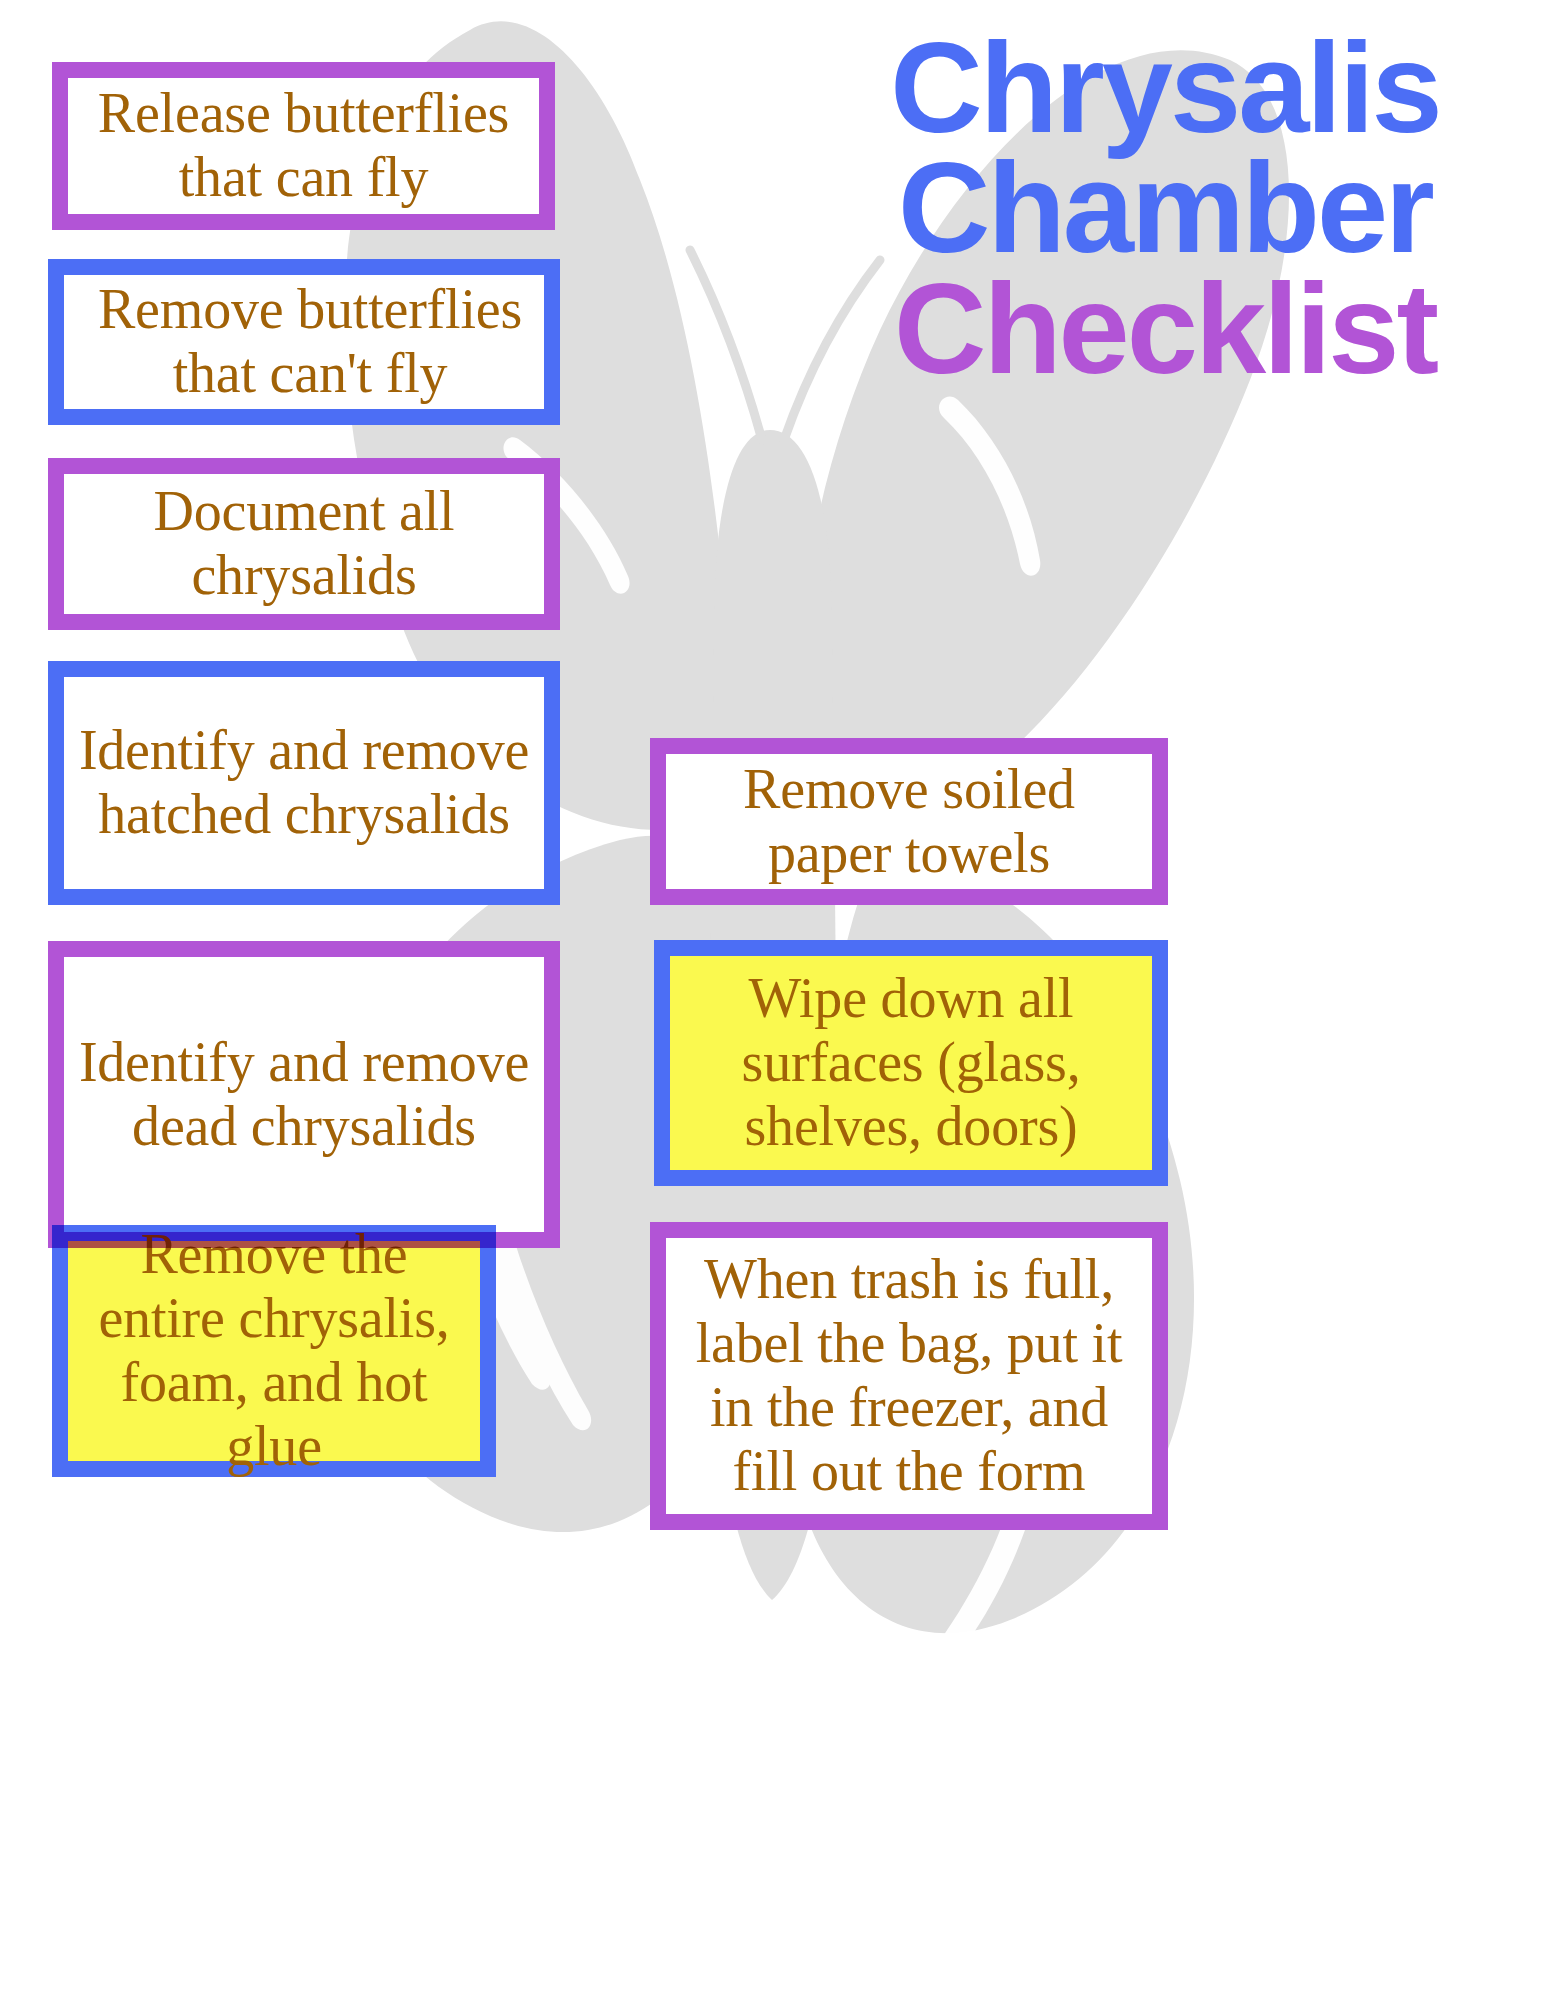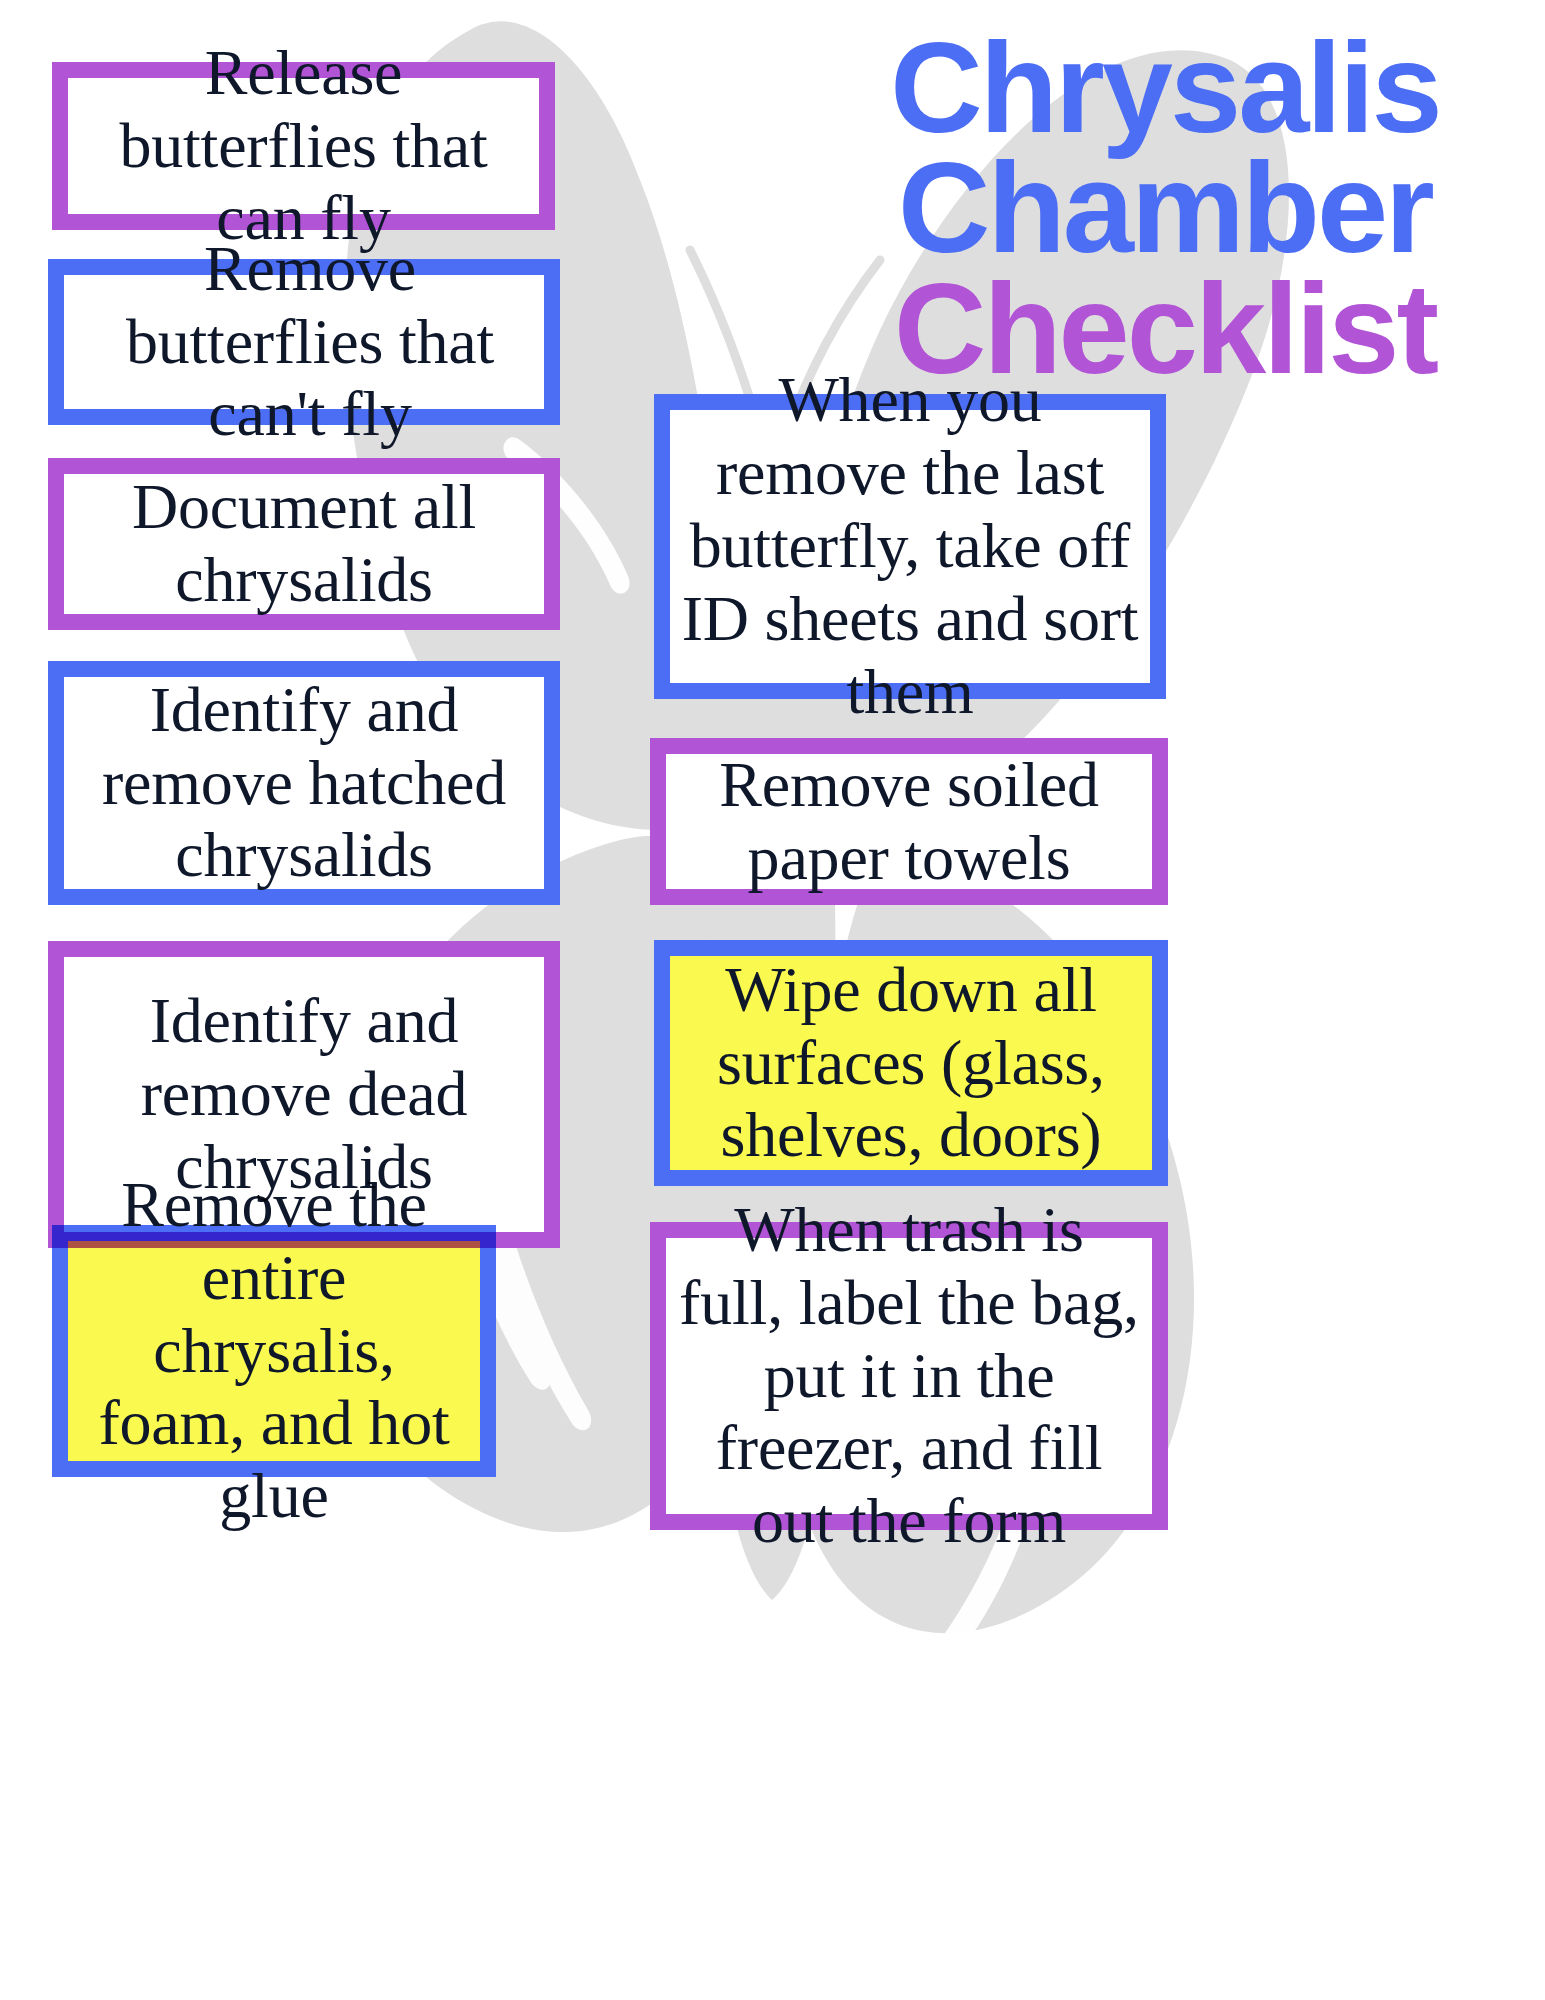--- a/index.html
+++ b/index.html
@@ -39,22 +39,22 @@
     background: transparent;
     display: flex;
     align-items: center;
     justify-content: center;
     mix-blend-mode: multiply;
   }
   .card .card-text {
     display: block;
     width: 100%;
     text-align: center;
-    color: #0f172a;
-    font-size: 64px;
+    color: #a16207;
+    font-size: 56px;
     line-height: 1.14;
     letter-spacing: -0.2px;
     padding: 4px 10px;
     box-sizing: border-box;
   }
   .card.purple { border-color: #b254d6; }
   .card.blue   { border-color: #4c6ef5; }
   .card.fill-white  { background: #ffffff; }
   .card.fill-yellow { background: #faf94f; }
 
@@ -152,23 +152,20 @@
   </div>
 
   <div class="card purple fill-white" style="left:48px; top:941px; width:512px; height:307px; border-width:16px;">
     <span class="card-text">Identify and remove dead chrysalids</span>
   </div>
 
   <div class="card blue fill-yellow" style="left:52px; top:1225px; width:444px; height:252px; border-width:16px;">
     <span class="card-text">Remove the entire chrysalis, foam, and hot glue</span>
   </div>
 
-  <div class="card blue fill-white" style="left:654px; top:394px; width:512px; height:305px; border-width:16px;">
-    <span class="card-text">When you remove the last butterfly, take off ID sheets and sort them</span>
-  </div>
 
   <div class="card purple fill-white" style="left:650px; top:738px; width:518px; height:167px; border-width:16px;">
     <span class="card-text">Remove soiled paper towels</span>
   </div>
 
   <div class="card blue fill-yellow" style="left:654px; top:940px; width:514px; height:246px; border-width:16px;">
     <span class="card-text">Wipe down all surfaces (glass, shelves, doors)</span>
   </div>
 
   <div class="card purple fill-white" style="left:650px; top:1222px; width:518px; height:308px; border-width:16px;">

